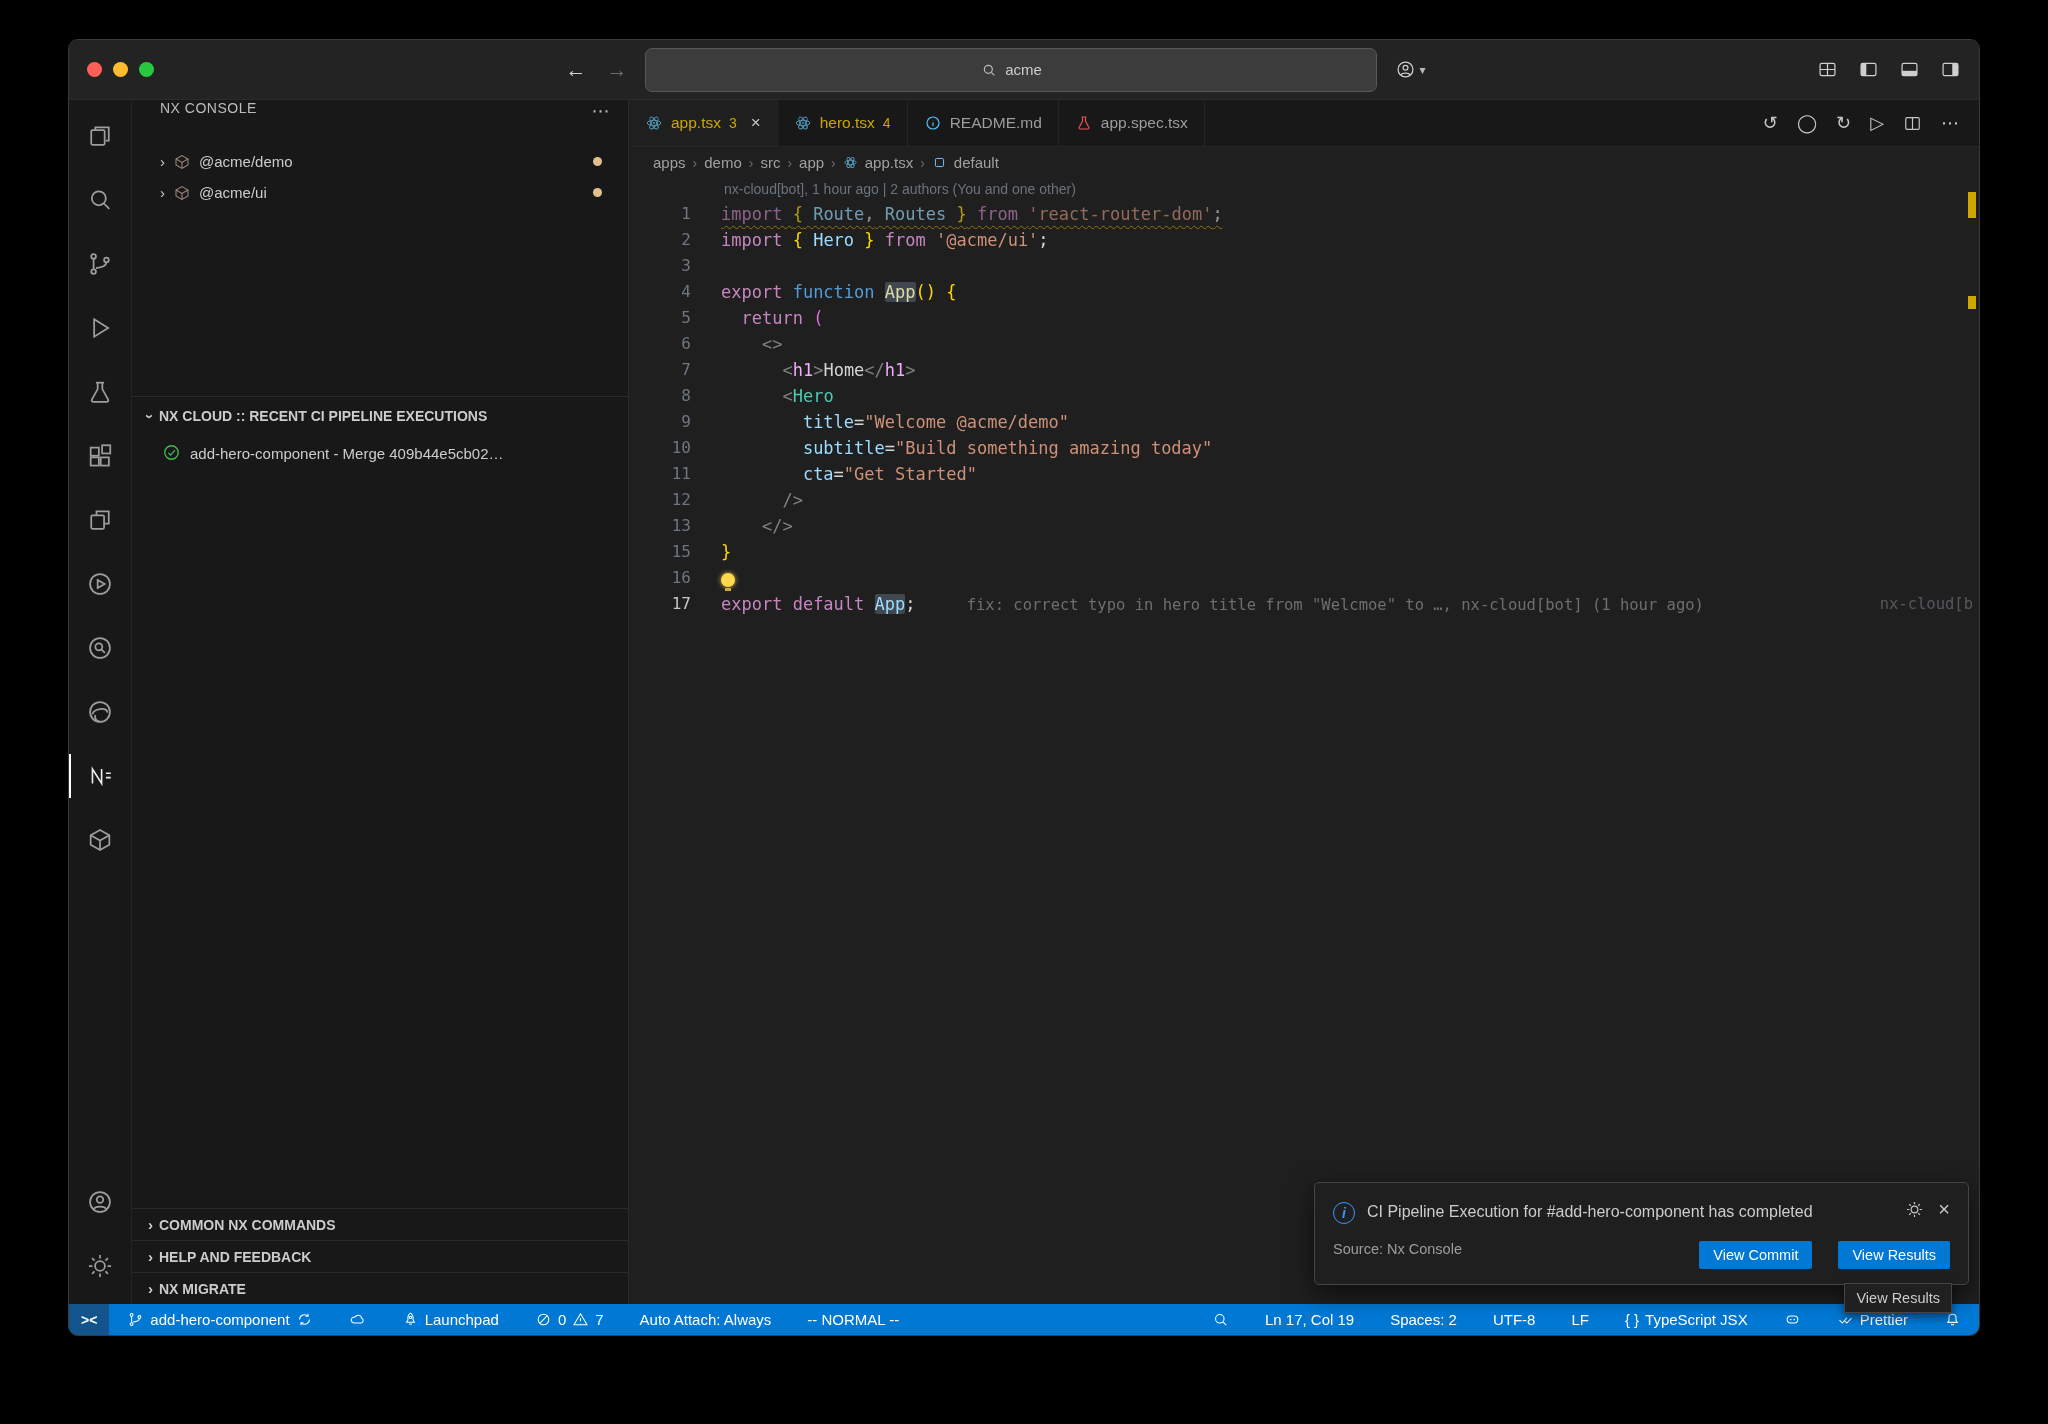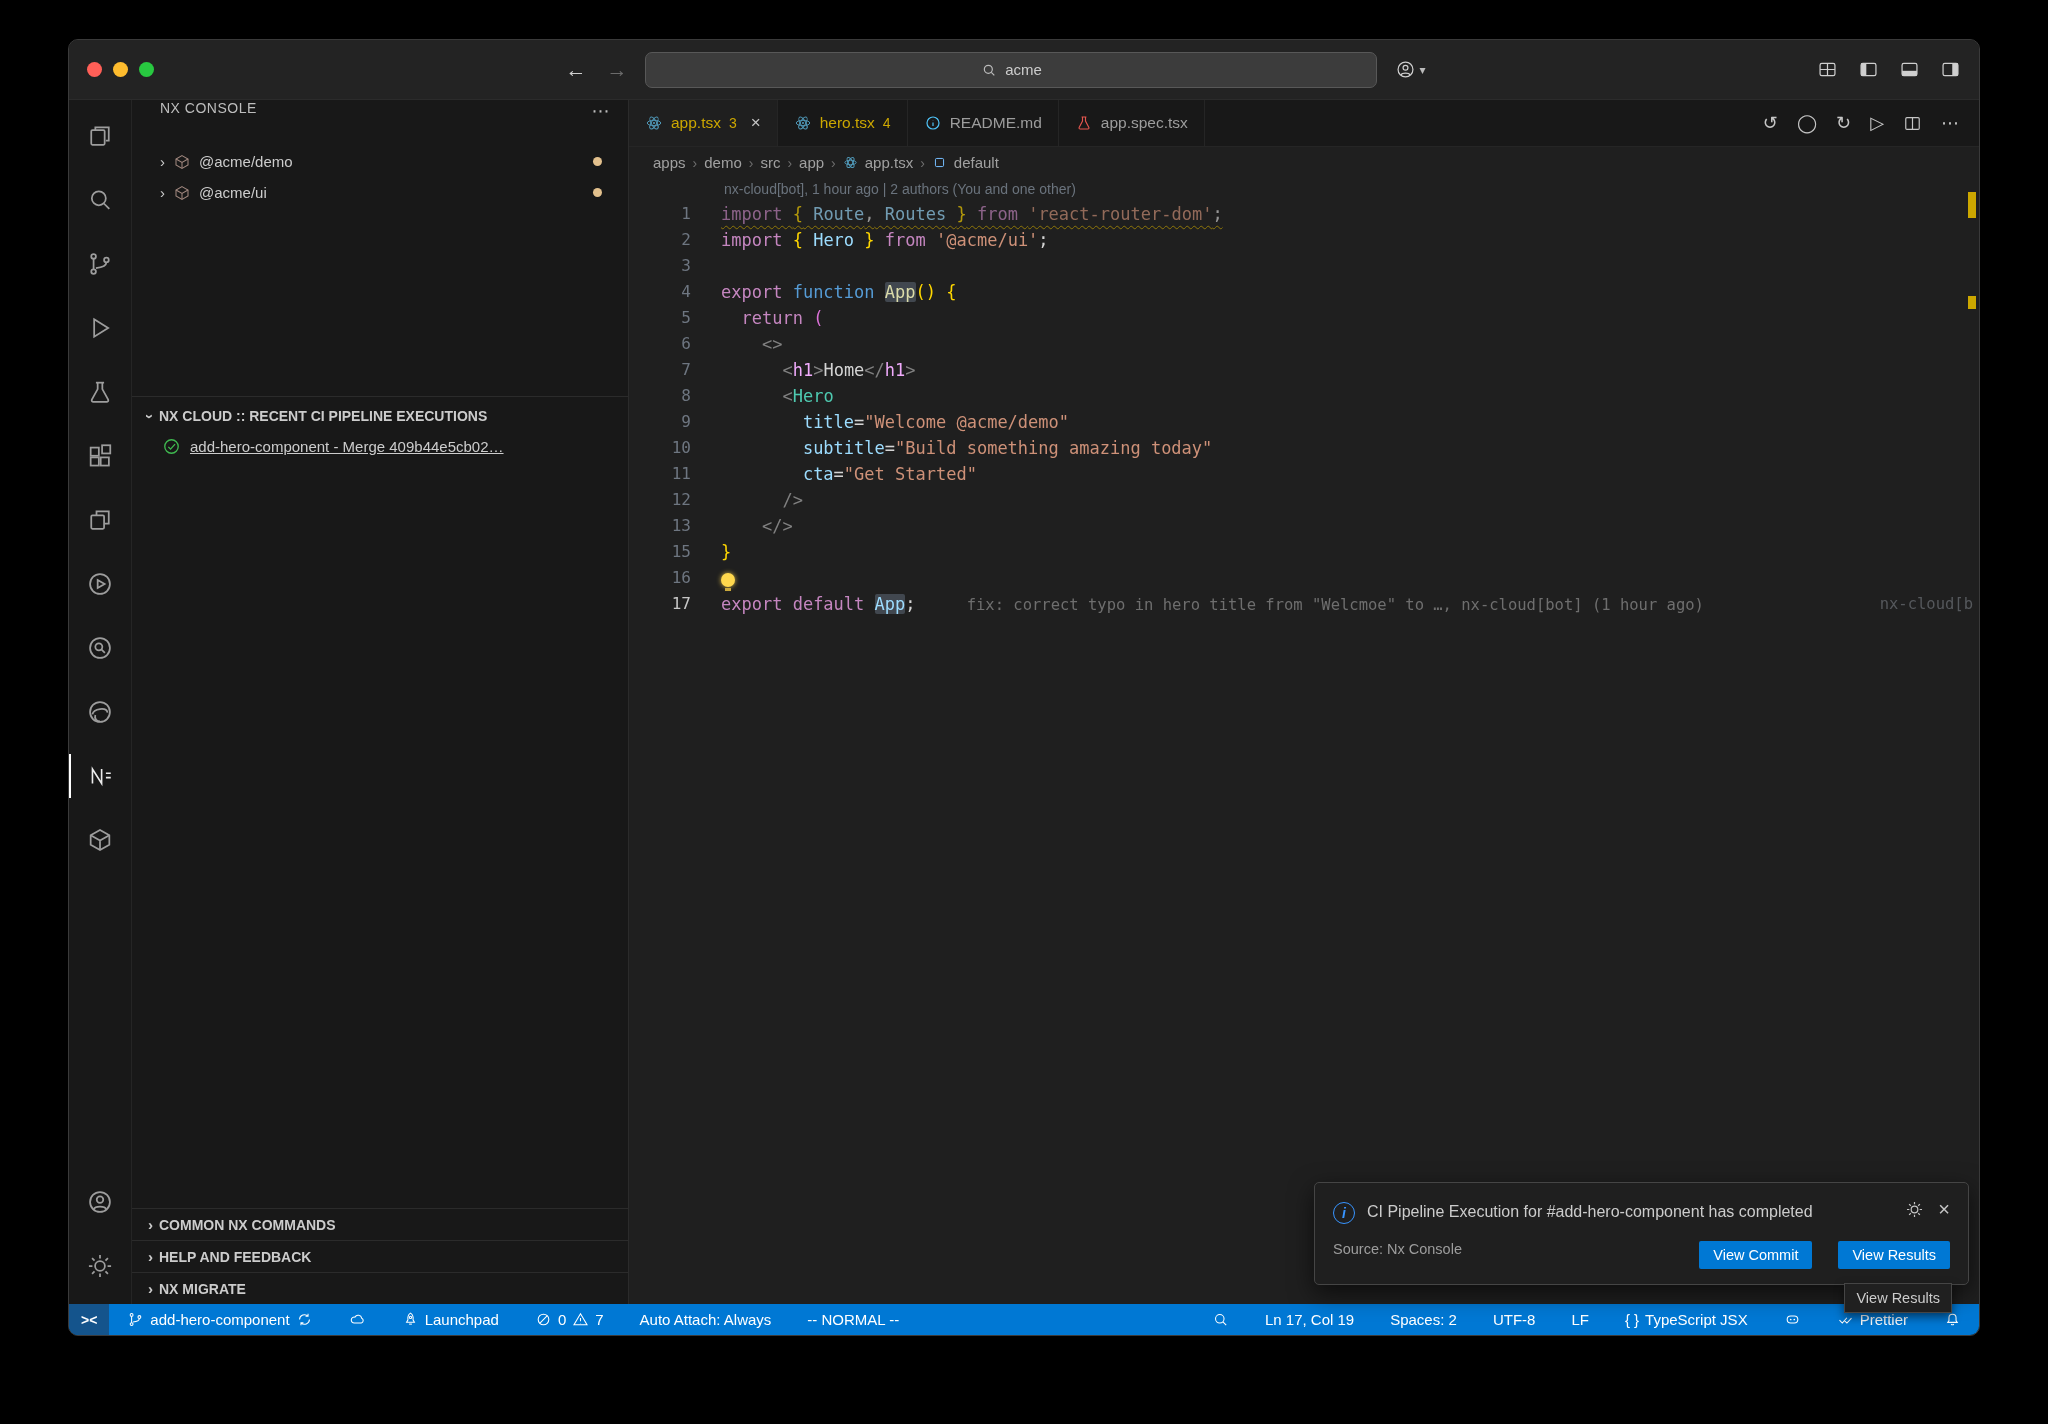--- a/index.html
+++ b/index.html
@@ -10,21 +10,21 @@
     display:flex;flex-direction:column;box-shadow:0 30px 90px rgba(0,0,0,.8);}
 
   
   .titlebar{height:60px;flex:0 0 60px;background:#232323;border-bottom:1px solid #2b2b2b;
     display:flex;align-items:center;padding:0 18px;color:#cfcfcf;}
   .traffic{display:flex;gap:11px;margin-right:20px;}
   .tl{width:15px;height:15px;border-radius:50%;}
   .tl.red{background:#ff5f57}.tl.yellow{background:#febc2e}.tl.green{background:#28c840}
   .nav-arrows{margin-left:auto;display:flex;gap:20px;font-size:21px;align-items:center;}
   .arrow-fwd{color:#6b6b6b;}
-  .searchbox{width:732px;height:36px;margin:0 18px;background:#3c3c3c;border:1px solid #585858;
+  .searchbox{width:732px;height:44px;margin:0 18px;background:#3c3c3c;border:1px solid #585858;
     border-radius:7px;display:flex;align-items:center;justify-content:center;gap:8px;
     color:#cccccc;font-size:15px;}
   .searchbox svg{width:16px;height:16px;stroke:#bbb;fill:none;stroke-width:1.8;}
   .tb-right{margin-left:auto;display:flex;align-items:center;gap:20px;}
   .tb-icon{display:flex;align-items:center;gap:3px;color:#cfcfcf;}
   .tb-icon svg{width:21px;height:21px;stroke:#cfcfcf;fill:none;stroke-width:1.4;}
   .caret{font-size:12px;color:#bbb;}
 
   
   .main{flex:1;display:flex;min-height:0;}
@@ -47,21 +47,21 @@
   .sb-title .more{margin-left:auto;font-size:18px;color:#bdbdbd;cursor:pointer;}
   .sec-head{height:30px;display:flex;align-items:center;gap:6px;padding-left:16px;
     font-weight:bold;font-size:14px;color:#cccccc;cursor:pointer;}
   .chev{display:inline-block;font-size:15px;color:#cccccc;}
   .chev.down{transform:rotate(90deg);}
   .tree-row{height:31px;display:flex;align-items:center;gap:8px;padding-left:28px;cursor:pointer;}
   .tree-row svg{width:18px;height:18px;stroke:#a1887f;fill:none;stroke-width:1.4;flex:0 0 18px;}
   .dot{width:9px;height:9px;border-radius:50%;background:#e2c08d;margin-left:auto;margin-right:26px;}
   .projects-sec{height:250px;flex:0 0 auto;}
   .cloud-sec{border-top:1px solid #2b2b2b;padding-top:4px;}
-  .cloud-row{height:31px;display:flex;align-items:center;gap:9px;padding:0 14px 0 30px;cursor:pointer;text-decoration:underline;}
+  .cloud-row{height:31px;display:flex;align-items:flex-end;gap:9px;padding:0 14px 0 30px;cursor:pointer;}
   .cloud-row svg{width:19px;height:19px;stroke:#3fb950;fill:none;stroke-width:1.7;flex:0 0 19px;}
   .cloud-row .lbl{white-space:nowrap;overflow:hidden;text-overflow:ellipsis;}
   .sb-bottom{margin-top:auto;}
   .sb-bottom .sec-head{height:32px;border-top:1px solid #2b2b2b;}
 
   
   .editorcol{flex:1;display:flex;flex-direction:column;min-width:0;background:#1f1f1f;}
   .tabsrow{height:47px;flex:0 0 47px;background:#181818;border-bottom:1px solid #252525;
     display:flex;align-items:stretch;}
   .tab{display:flex;align-items:center;gap:8px;padding:0 16px;font-size:15.5px;color:#9d9d9d;

